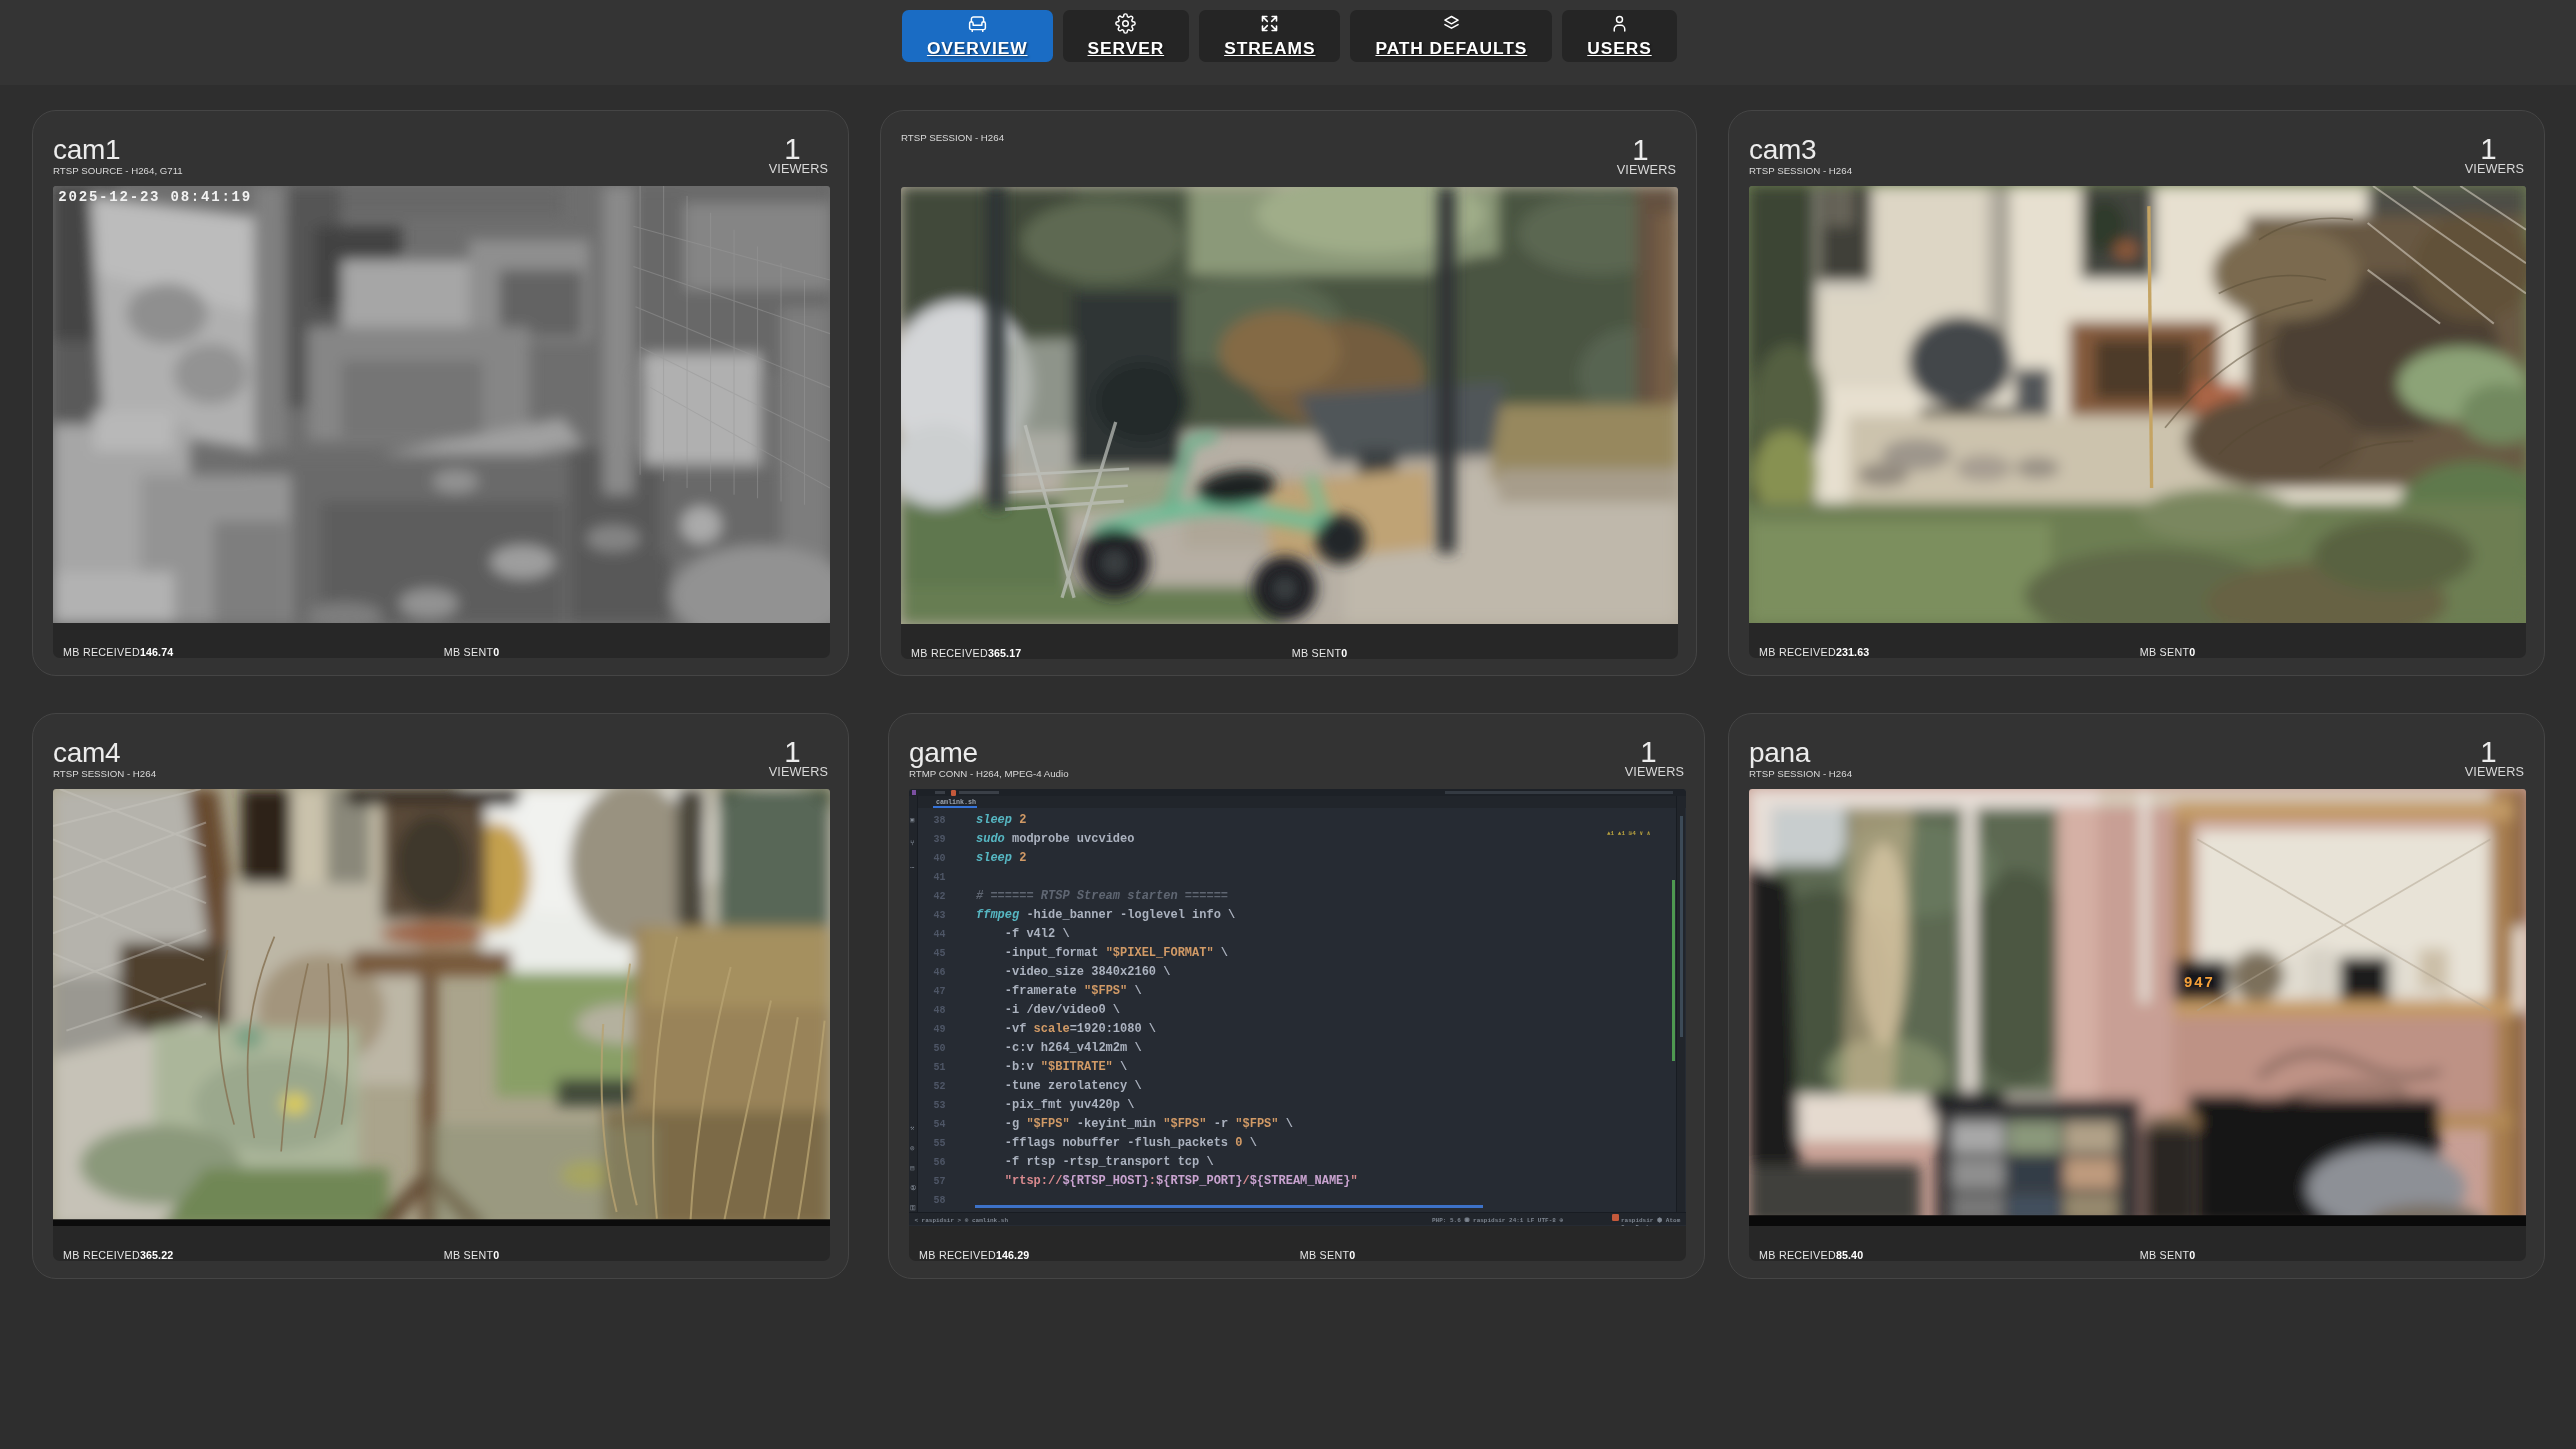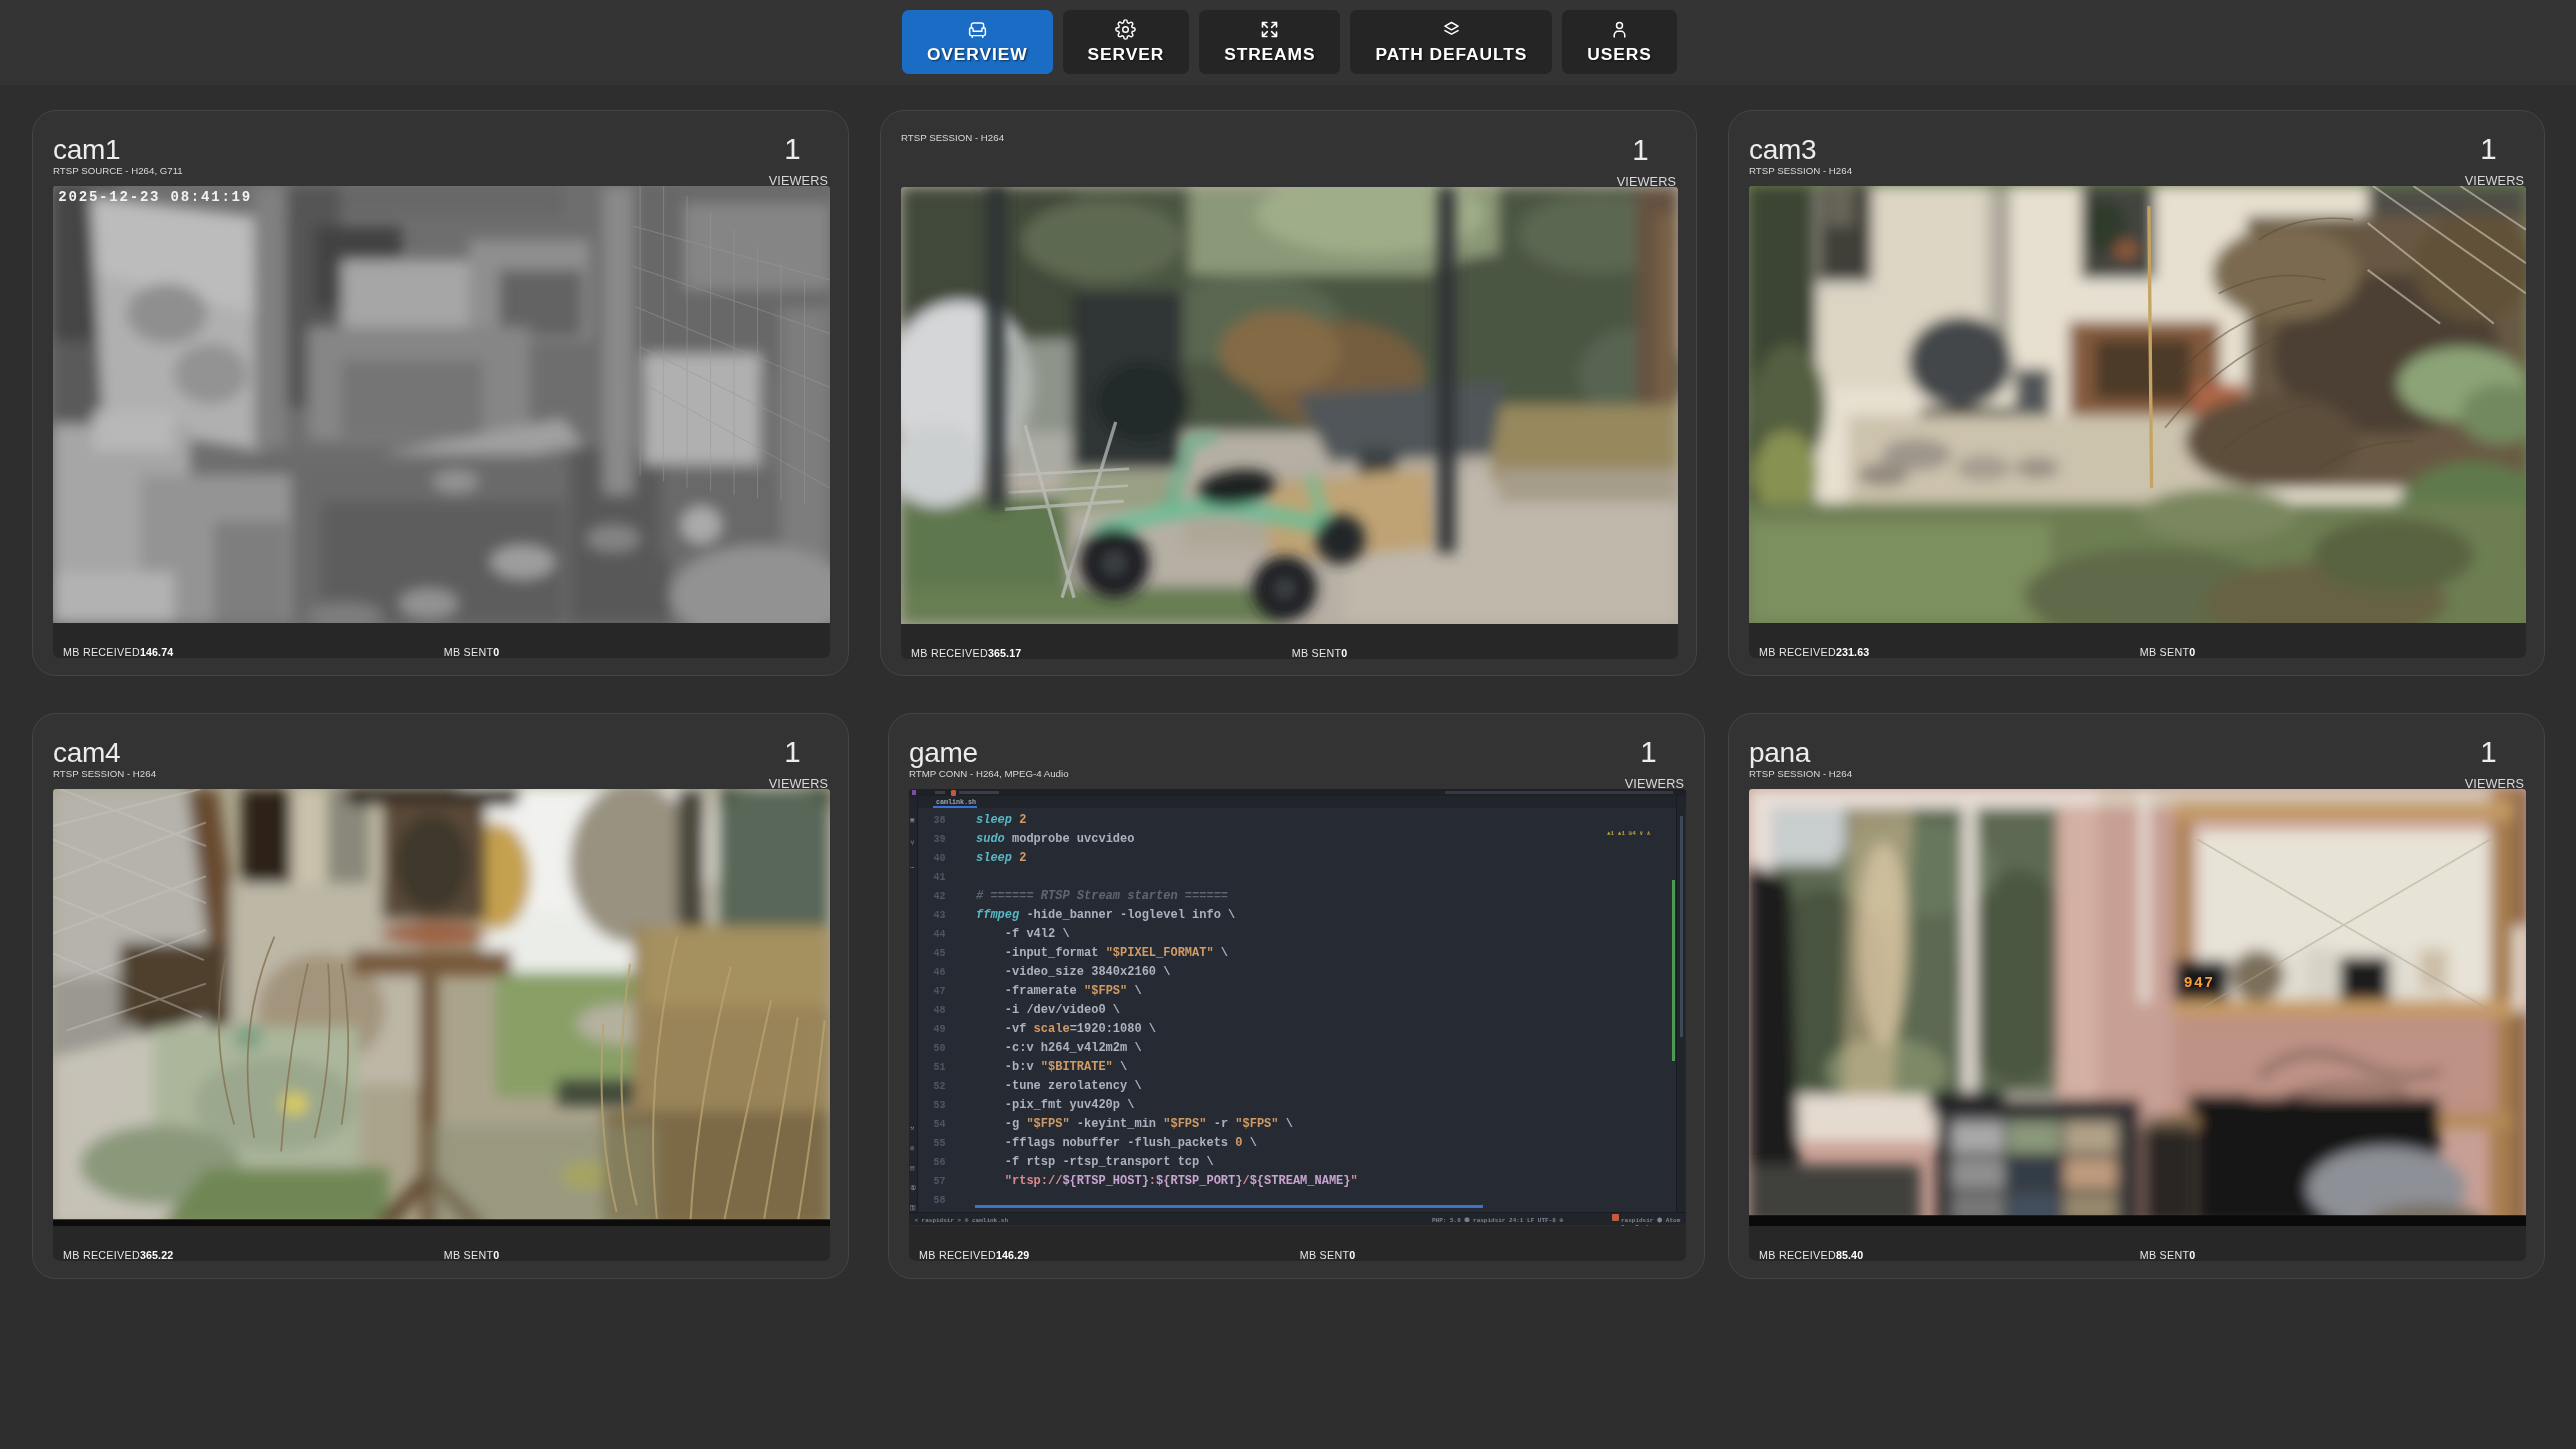--- a/index.html
+++ b/index.html
@@ -1,33 +1,33 @@
 <!DOCTYPE html>
 <html style="font-size:10.7px"><head>
 <meta charset="utf-8">
 <style>
 * { margin:0; padding:0; box-sizing:border-box; }
 html,body { width:2576px; height:1449px; overflow:hidden; }
 body { background:#2e2e2e; font-family:"Liberation Sans", sans-serif; }
 .topbar { position:absolute; left:0; top:0; width:2576px; height:85px; background:#343434; }
 .nav { position:absolute; top:10px; left:1.3px; width:2576px; display:flex; justify-content:center; gap:10px; }
-.navbtn { height:64px; border-radius:6.7px; background:#252525; color:#fff; display:flex; flex-direction:column; align-items:center; justify-content:center; padding:0 25px; }
+.navbtn { height:52px; border-radius:6.7px; background:#252525; color:#fff; display:flex; flex-direction:column; align-items:center; justify-content:center; padding:0 25px;text-decoration:underline; }
 .navbtn.active { background:#1a6cc4; }
 .navbtn svg { width:21px; height:21px; margin-bottom:4px; }
 .navbtn .lbl { font-size:17.4px; font-weight:bold; letter-spacing:0.9px; text-shadow:1.3px 1.3px 2px rgba(0,0,0,0.55); }
 .grid { position:absolute; left:32px; top:110px; width:2513px; }
 .card { position:absolute; width:817px; height:566px; background:#333333; border:0.7px solid #454545; border-radius:24px; padding:20px; }
 .r0c0{left:0;top:0} .r0c1{left:848px;top:0} .r0c2{left:1696px;top:0}
 .r1c0{left:0;top:603px} .r1c1{left:856px;top:603px} .r1c2{left:1696px;top:603px}
 .chead { position:relative; height:55px; }
 .cname { font-size:28px; letter-spacing:-0.3px; color:#ececec; line-height:31px; padding-top:2.7px; }
 .csub { font-size:9.7px; color:#d9d9d9; letter-spacing:0px; margin-top:0.7px; }
 .cviewers { position:absolute; right:0; top:0; text-align:center; }
 .cviewers .num { font-size:29.5px; color:#ececec; line-height:31px; position:relative; left:-6px; top:2px; }
-.cviewers .vlbl { font-size:12.7px; color:#d9d9d9; letter-spacing:0.1px; margin-top:12px; }
+.cviewers .vlbl { font-size:12.7px; color:#d9d9d9; letter-spacing:0.1px; margin-top:0; }
 .thumb { position:relative; width:777px; height:437px; border-radius:3.4px 3.4px 0 0; overflow:hidden; background:#555;font-weight:bold; }
 .thumb svg.ph { position:absolute; left:0; top:0; width:100%; height:100%; filter:saturate(0.88); }
 .cfoot { width:777px; height:35px; background:#272727; border-radius:0 0 6.7px 6.7px; display:flex; color:#e6e6e6; font-size:10.7px; }
 .cfoot .half { width:388px; display:flex; align-items:flex-end; padding-left:10px; letter-spacing:0.3px; }
 .cfoot .half:last-child { padding-left:2.7px; }
 .cfoot b { color:#fff; letter-spacing:0.1px; }
 </style>
 </head>
 <body>
 <div class="topbar"></div>

